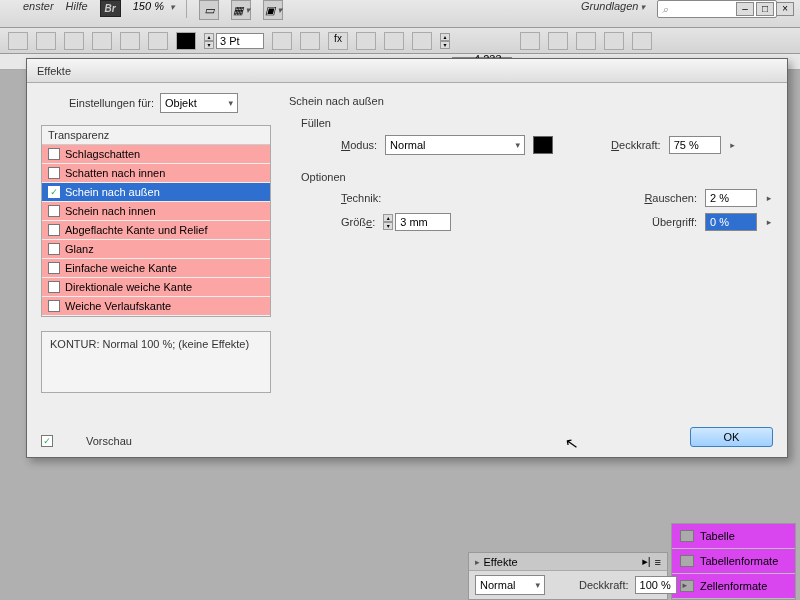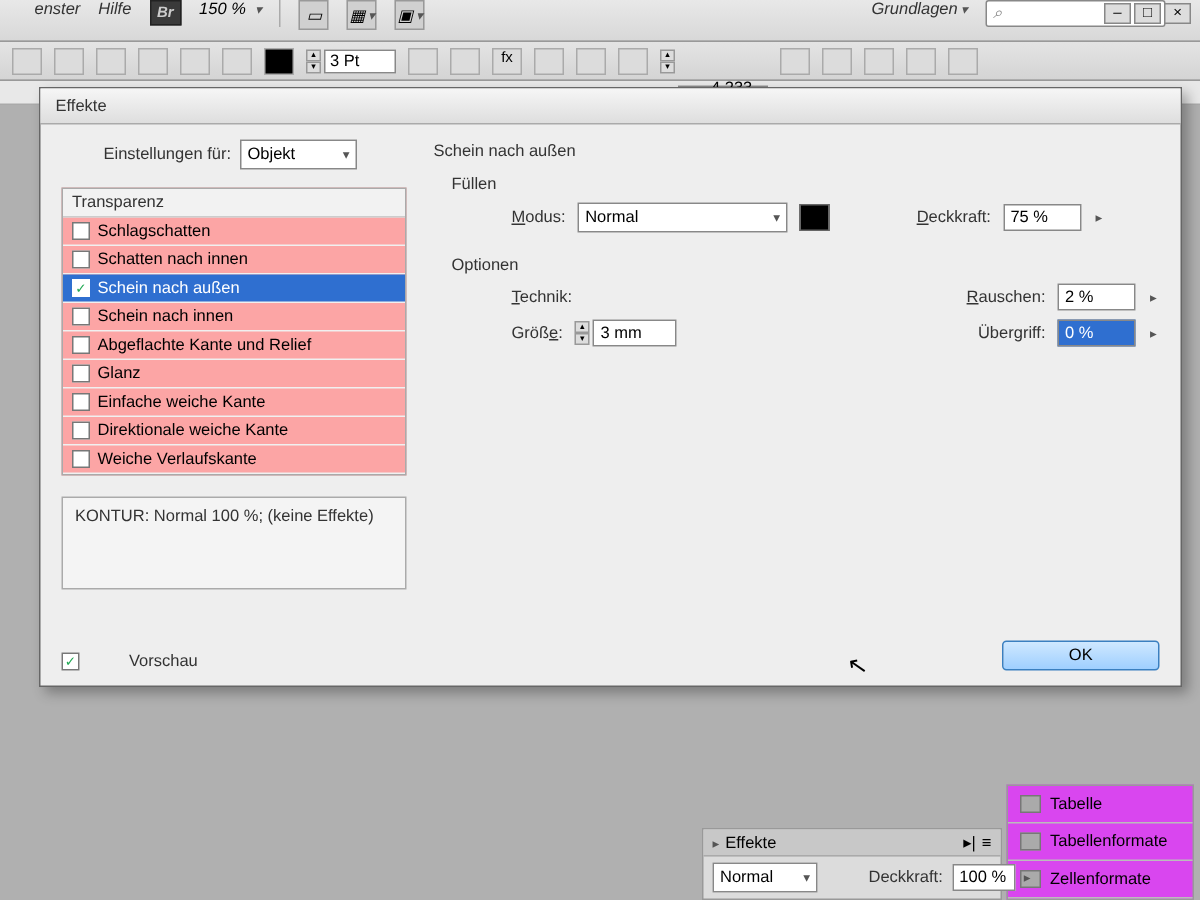--- a/index.html
+++ b/index.html
@@ -54,21 +54,21 @@
 .lbl { color:#333;padding-left:28px; }
 .lbl u { text-decoration: underline; }
 .textfield { background:#fff; border:1px solid #888; height:18px; padding:0 4px; min-width:52px; display:inline-flex; align-items:center;}
 .textfield.sel { background:#2f6fd0; color:#fff;}
 .swatch { width:20px; height:18px; background:#000; border:1px solid #666; }
 .spinner { display:inline-flex; align-items:center; }
 .spinner .arrows { display:flex; flex-direction:column; margin-right:2px;}
 .spinner .arrows span { width:10px; height:8px; background:#ddd; border:1px solid #999; font-size:6px; text-align:center; line-height:6px;}
 .tiny-arrow { width:8px; display:inline-flex; justify-content:center; color:#555; font-size:9px;}
 
-.ok-btn { position:absolute; right:14px; bottom:10px; width:105px; height:20px; background:linear-gradient(#cfe8ff,#9fcfff); border:1px solid #3a7fc0; border-radius:3px; text-align:center; line-height:18px; color:#000;}
+.ok-btn { position:absolute; right:14px; bottom:10px; width:83px; height:20px; background:linear-gradient(#cfe8ff,#9fcfff); border:1px solid #3a7fc0; border-radius:3px; text-align:center; line-height:18px; color:#000;}
 
 
 .panel-stack { position:absolute; right:4px; bottom:0; width:125px; background:#d946ef; border:1px solid #999;}
 .panel-row { display:flex; align-items:center; gap:6px; padding:6px 8px; border-bottom:1px solid #bbb;}
 .panel-row .picon { width:14px; height:12px; background:#aaa; border:1px solid #777;}
 
 .effekte-panel { position:absolute; right:132px; bottom:0; width:200px; height:48px; background:#dcdcdc; border:1px solid #999;}
 .effekte-panel .hdr { background:#c8c8c8; padding:2px 6px; display:flex; align-items:center; gap:4px; border-bottom:1px solid #aaa;}
 .effekte-panel .hdr::before { content:"▸"; font-size:9px; color:#555;}
 .effekte-panel .bod { padding:4px 6px; display:flex; align-items:center; gap:6px;}

